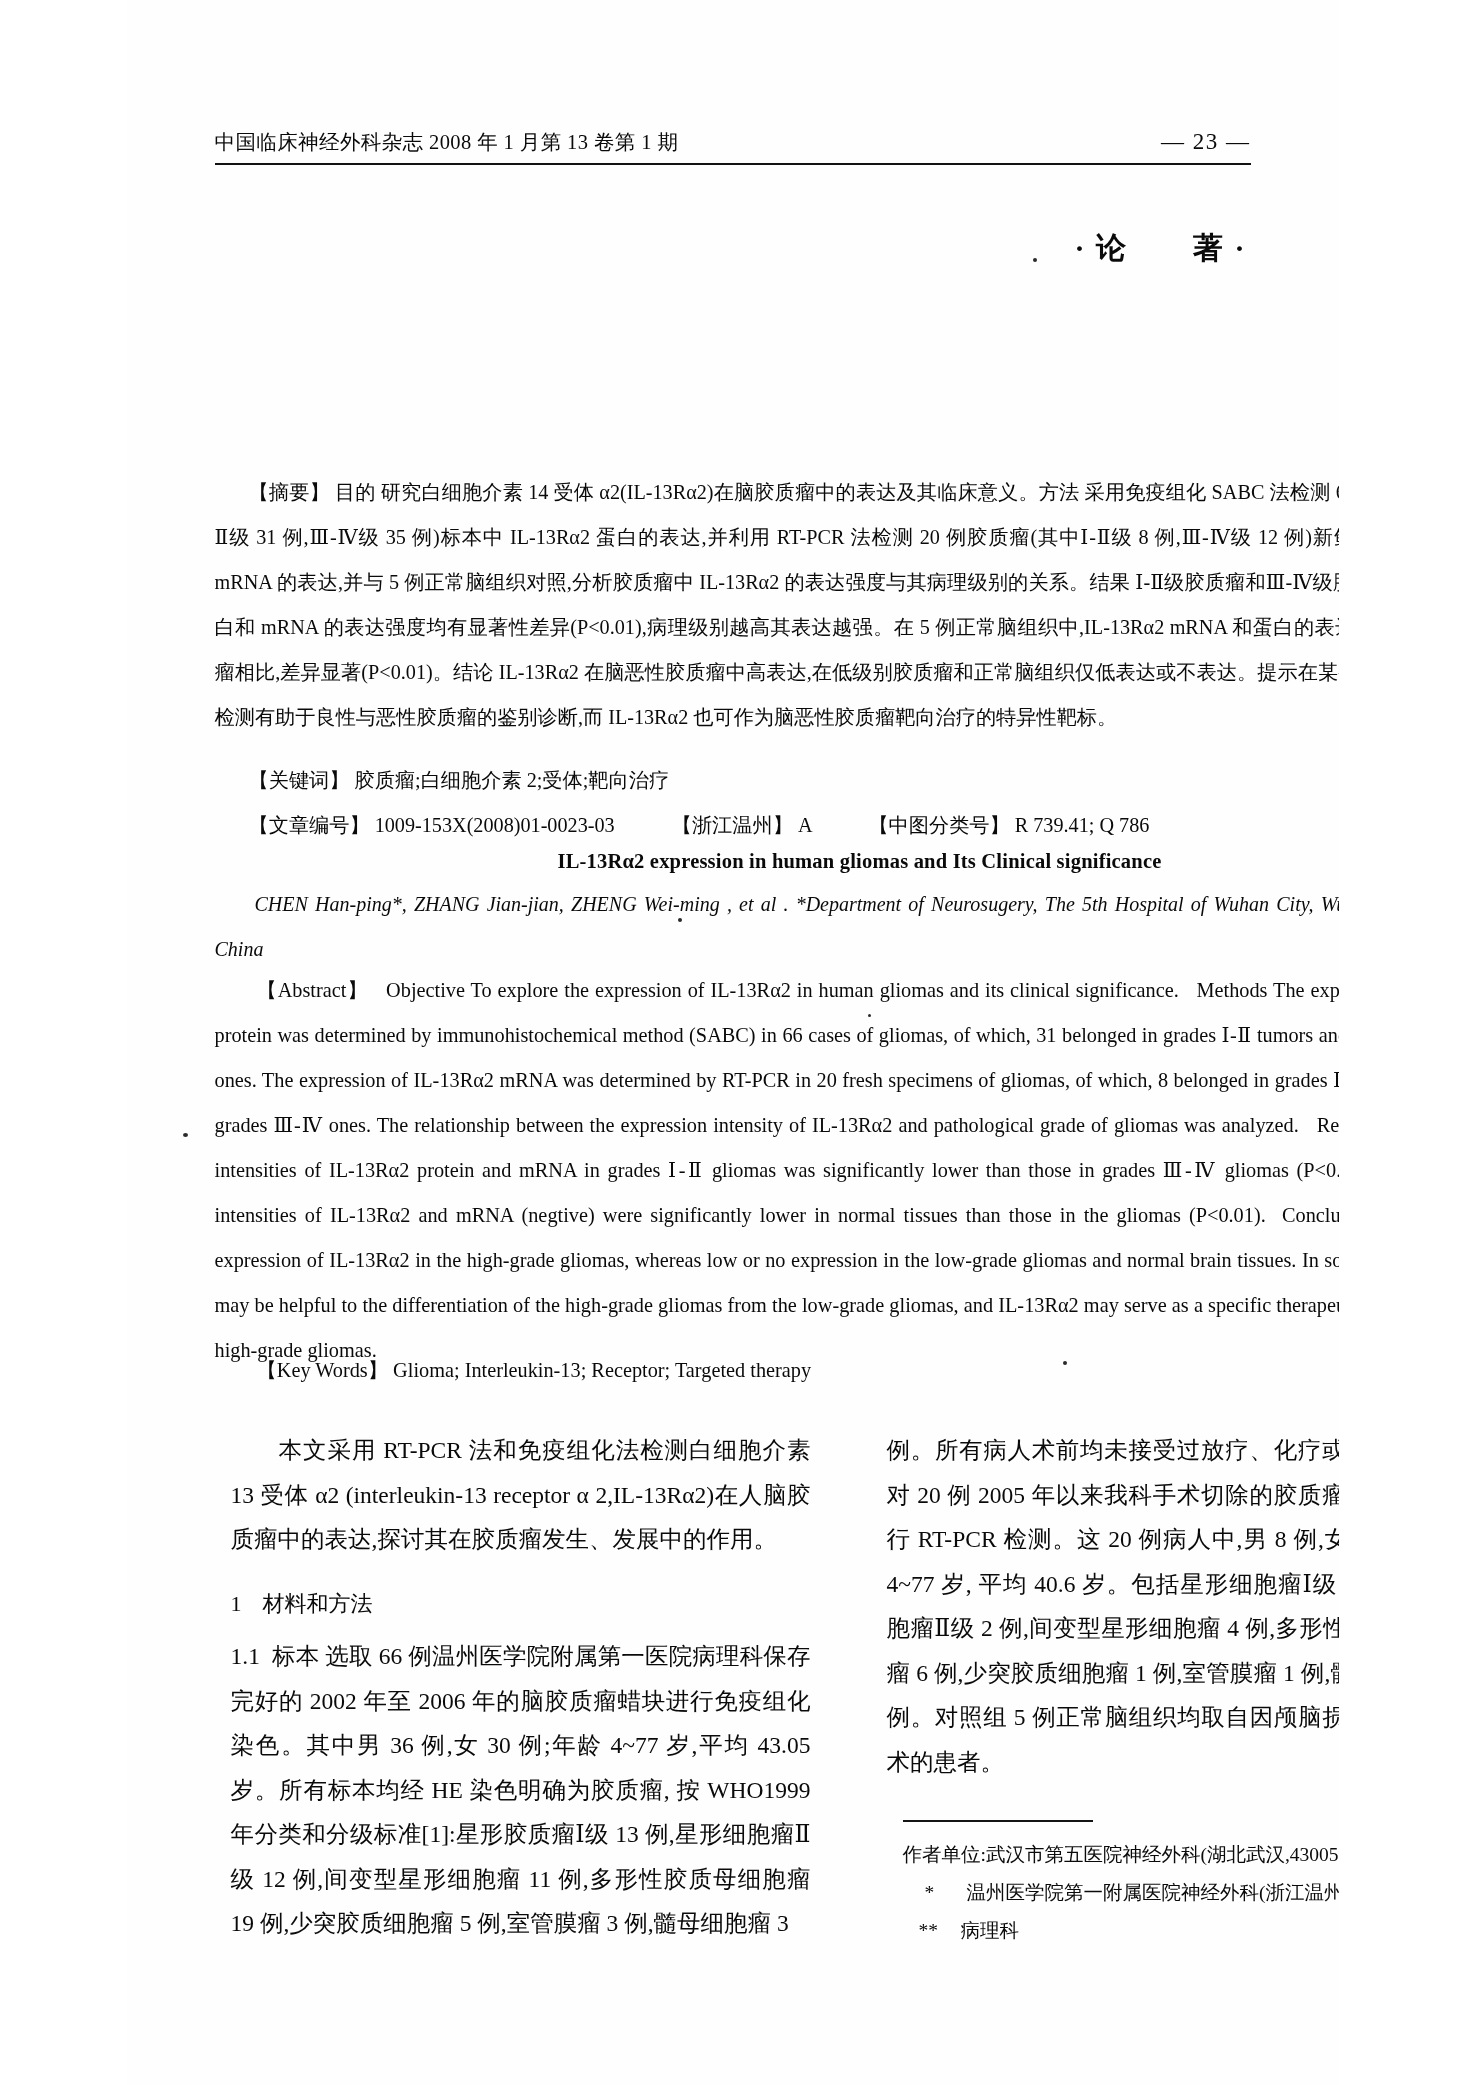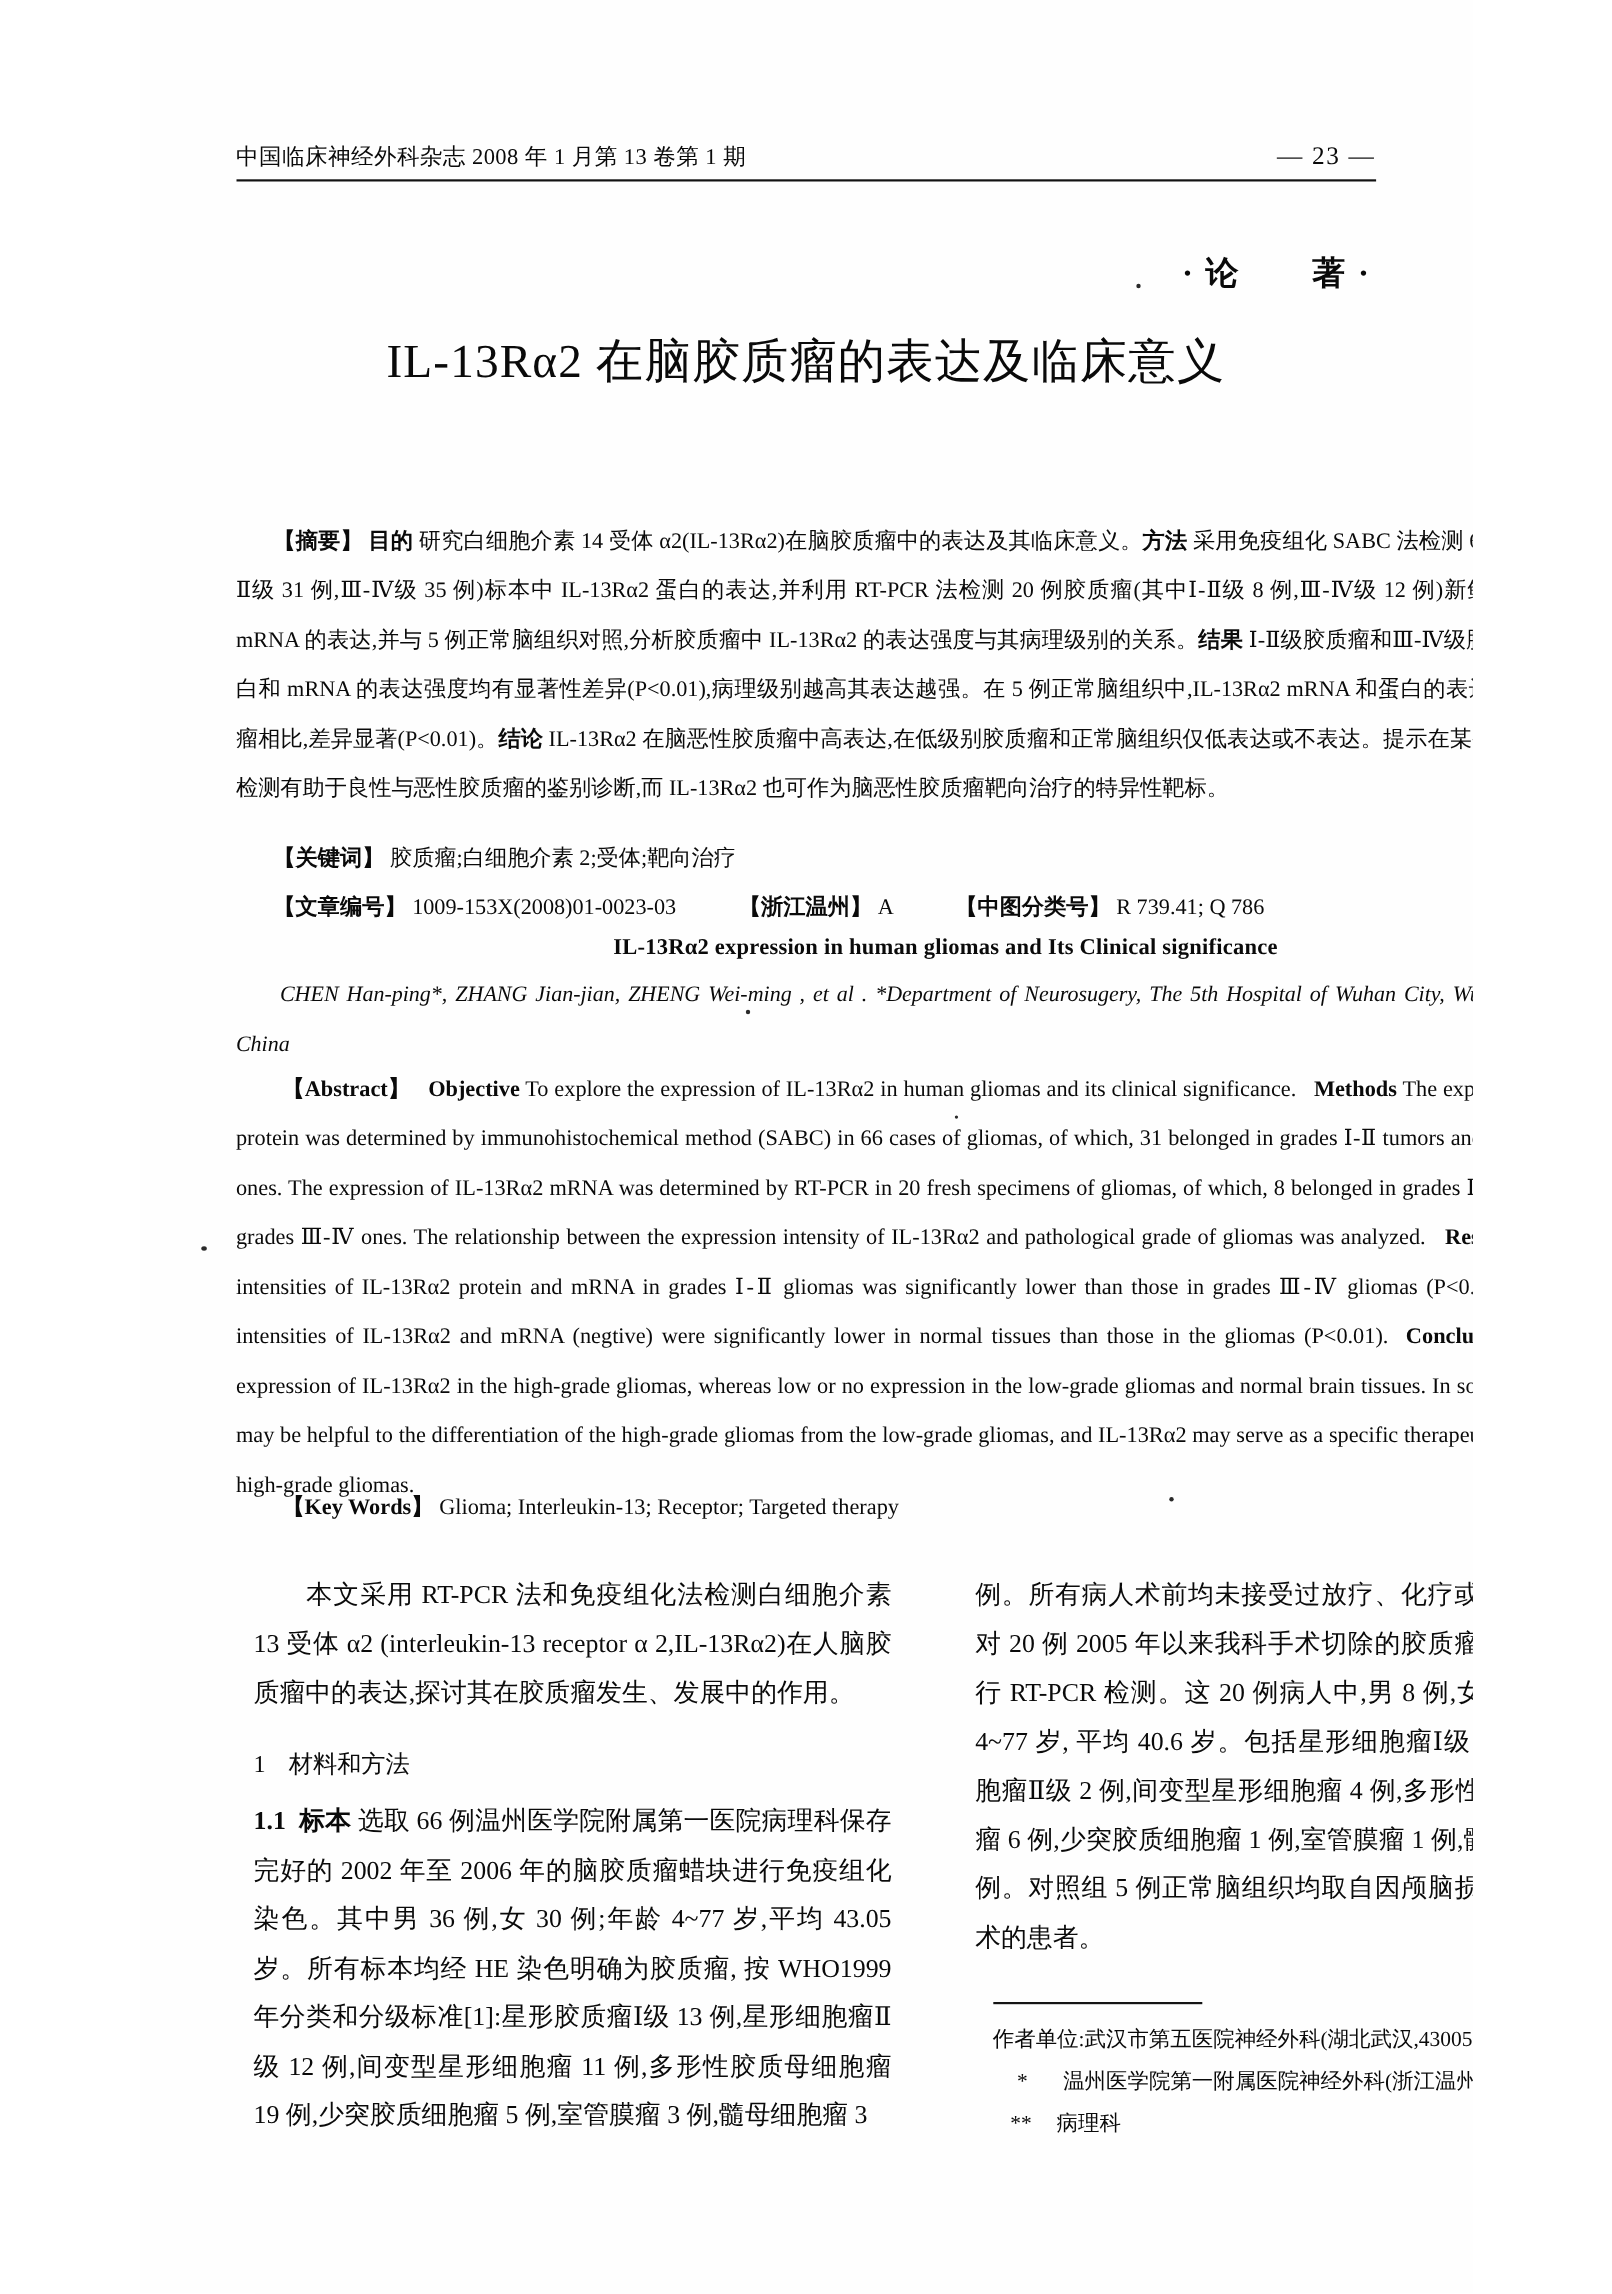--- a/index.html
+++ b/index.html
@@ -75,21 +75,21 @@
     left: 88px;
     width: 1290px;
     top: 470px;
     font-size: 20.2px;
     line-height: 45px;
     text-align: justify;
     text-justify: inter-ideograph;
   }
   .cn-abs p { margin: 0; }
   .cn-abs .indent { text-indent: 34px; }
-  b, .bold { font-weight: bold; }
+  b, .bold { font-weight: normal; }
 
   .meta-line {
     position: absolute;
     left: 88px;
     width: 1290px;
     font-size: 20.2px;
     line-height: 45px;
   }
   .meta-line .ind { display: inline-block; width: 34px; }
   .meta-line .gapA { display: inline-block; width: 52px; }
@@ -200,21 +200,20 @@
   <div class="rule-top"></div>
 
   <div class="arttype">
     <span>·</span>
     <span>论</span>
     <span class="gap"></span>
     <span>著</span>
     <span>·</span>
   </div>
 
-  <div class="title">IL-13Rα2 在脑胶质瘤的表达及临床意义</div>
 
   <div class="cn-abs">
     <p class="indent">
       <b>【摘要】</b>
       <b>目的</b>
       <span>研究白细胞介素 14 受体 α2(IL-13Rα2)在脑胶质瘤中的表达及其临床意义。</span><b>方法</b>
       <span>采用免疫组化 SABC 法检测 66 例胶质瘤(其中Ⅰ-Ⅱ级 31 例,Ⅲ-Ⅳ级 35 例)标本中 IL-13Rα2 蛋白的表达,并利用 RT-PCR 法检测 20 例胶质瘤(其中Ⅰ-Ⅱ级 8 例,Ⅲ-Ⅳ级 12 例)新鲜标本中 IL-13Rα2 mRNA 的表达,并与 5 例正常脑组织对照,分析胶质瘤中 IL-13Rα2 的表达强度与其病理级别的关系。</span><b>结果</b>
       <span>Ⅰ-Ⅱ级胶质瘤和Ⅲ-Ⅳ级胶质瘤 IL-13Rα2 蛋白和 mRNA 的表达强度均有显著性差异(P&lt;0.01),病理级别越高其表达越强。在 5 例正常脑组织中,IL-13Rα2 mRNA 和蛋白的表达均为阴性,与胶质瘤相比,差异显著(P&lt;0.01)。</span><b>结论</b>
       <span>IL-13Rα2 在脑恶性胶质瘤中高表达,在低级别胶质瘤和正常脑组织仅低表达或不表达。提示在某些情况下 IL-13Rα2 检测有助于良性与恶性胶质瘤的鉴别诊断,而 IL-13Rα2 也可作为脑恶性胶质瘤靶向治疗的特异性靶标。</span>
     </p>

